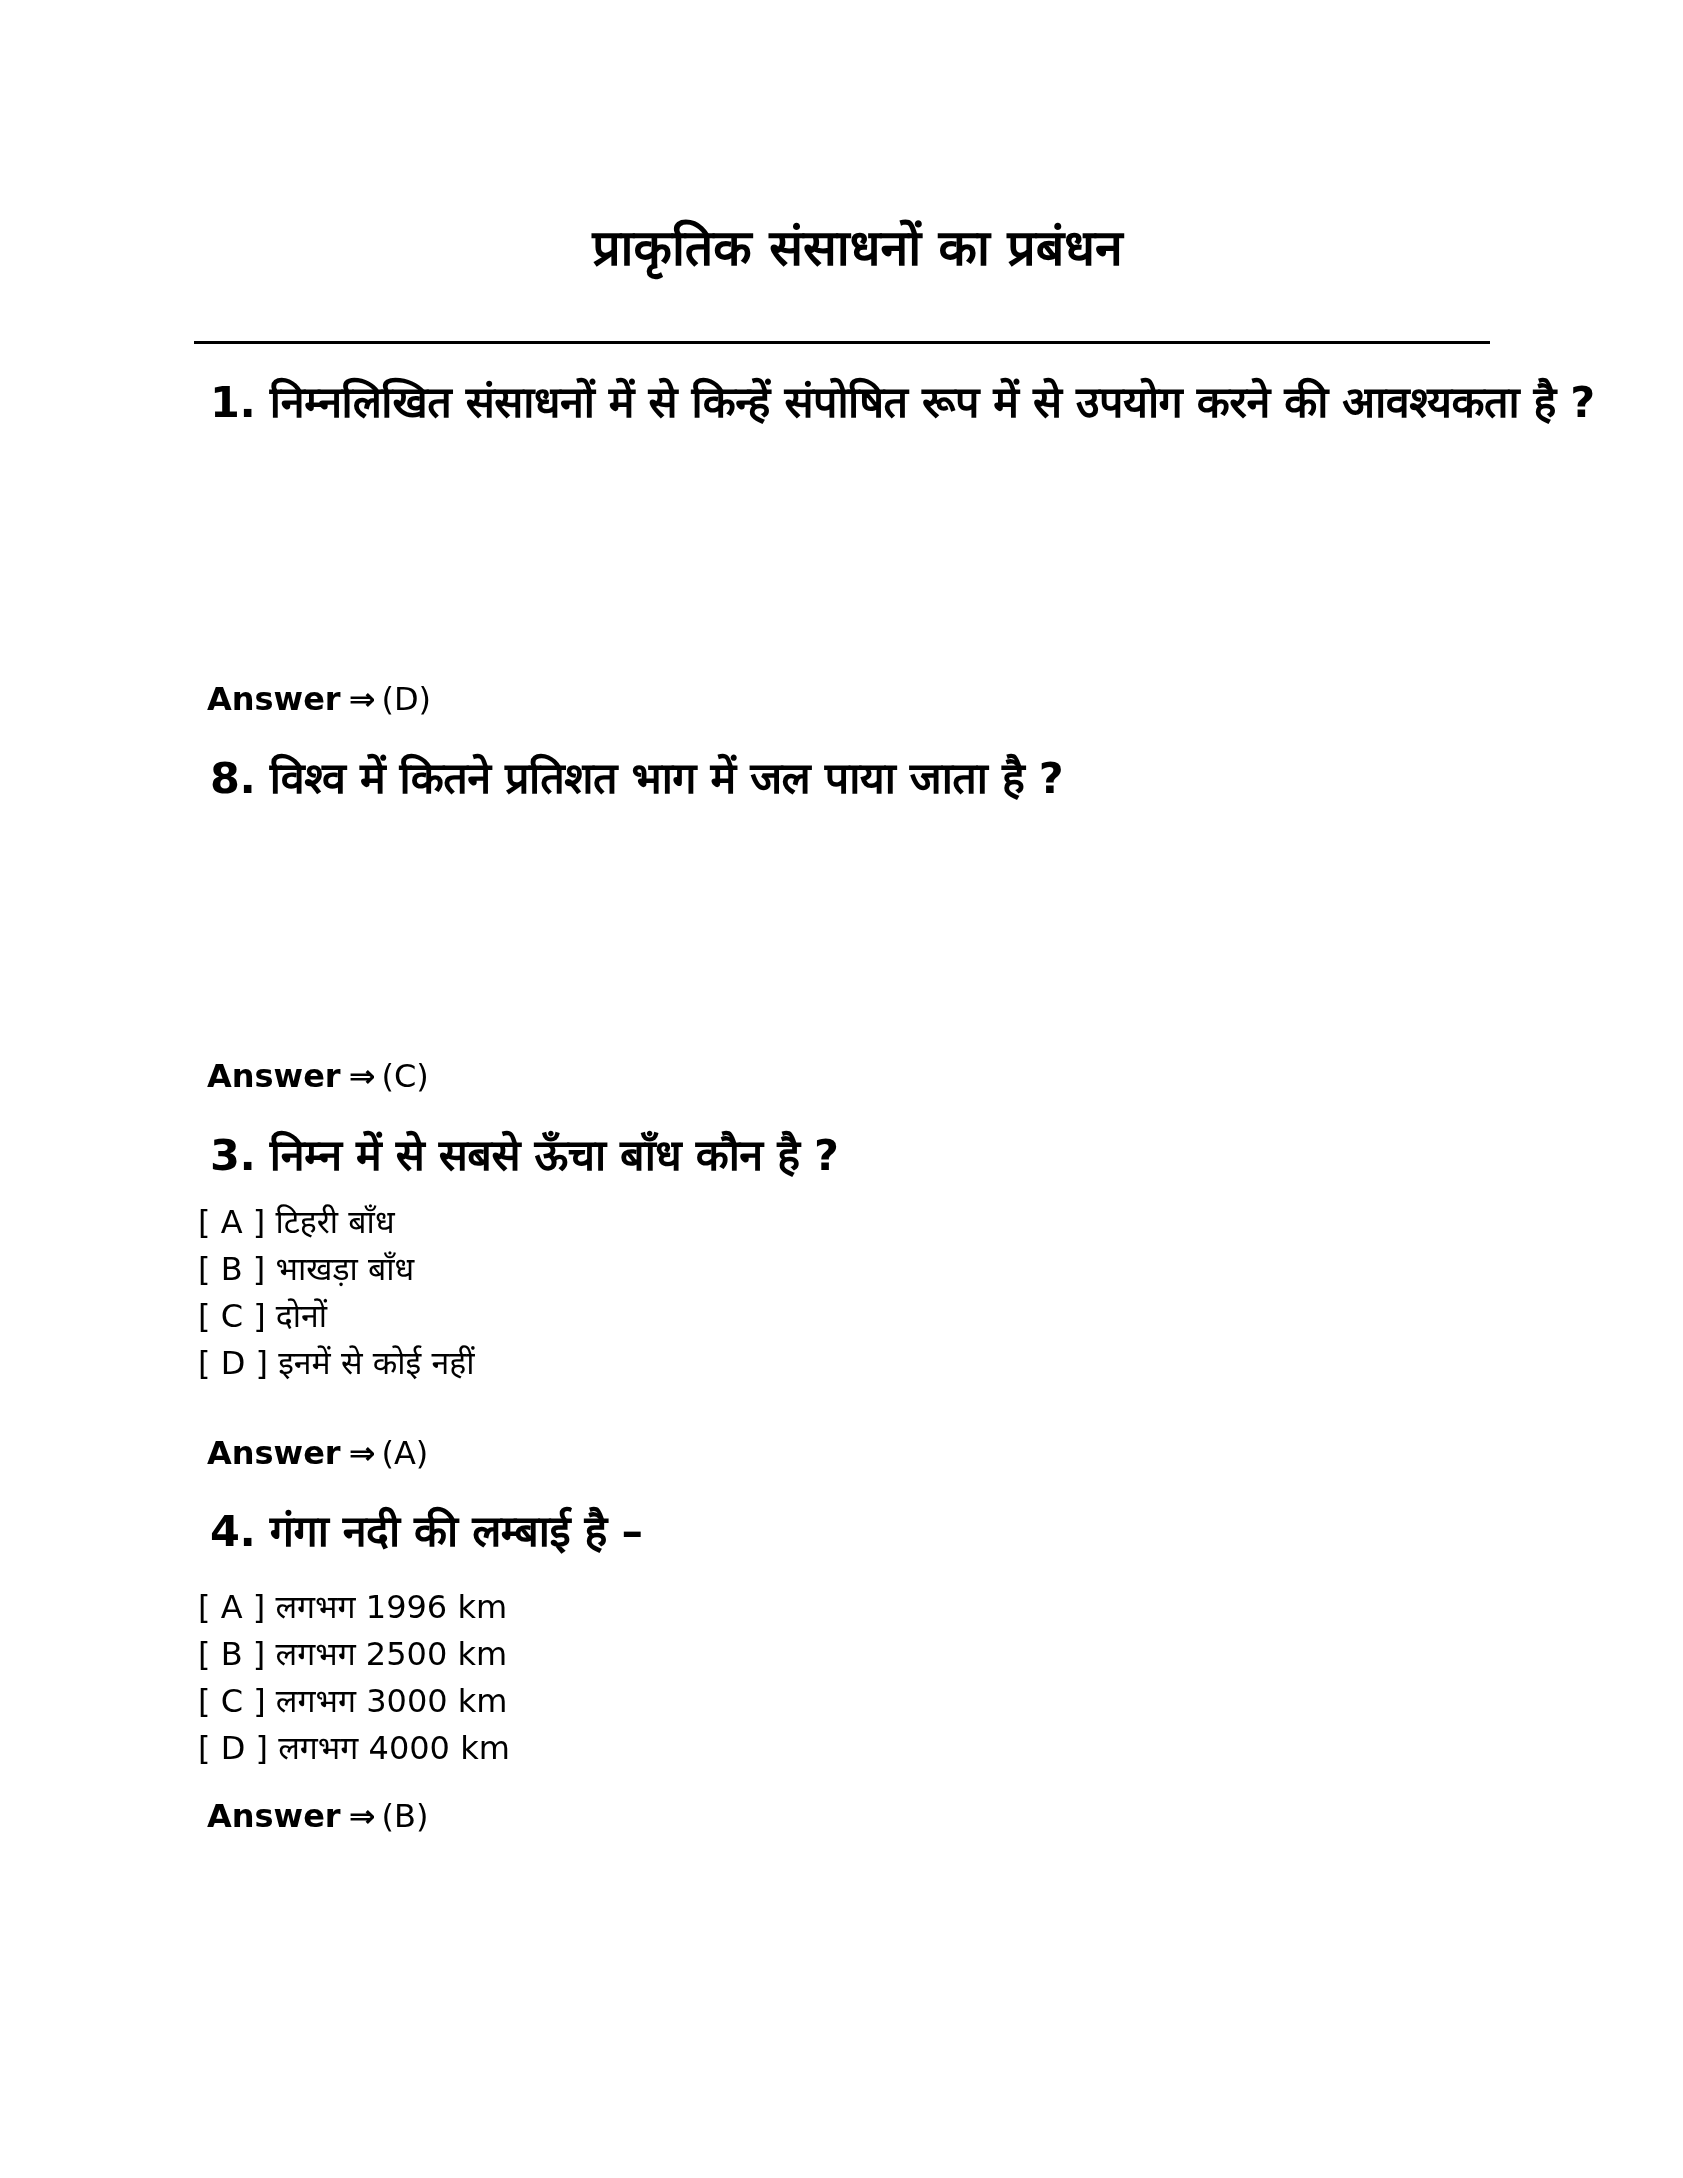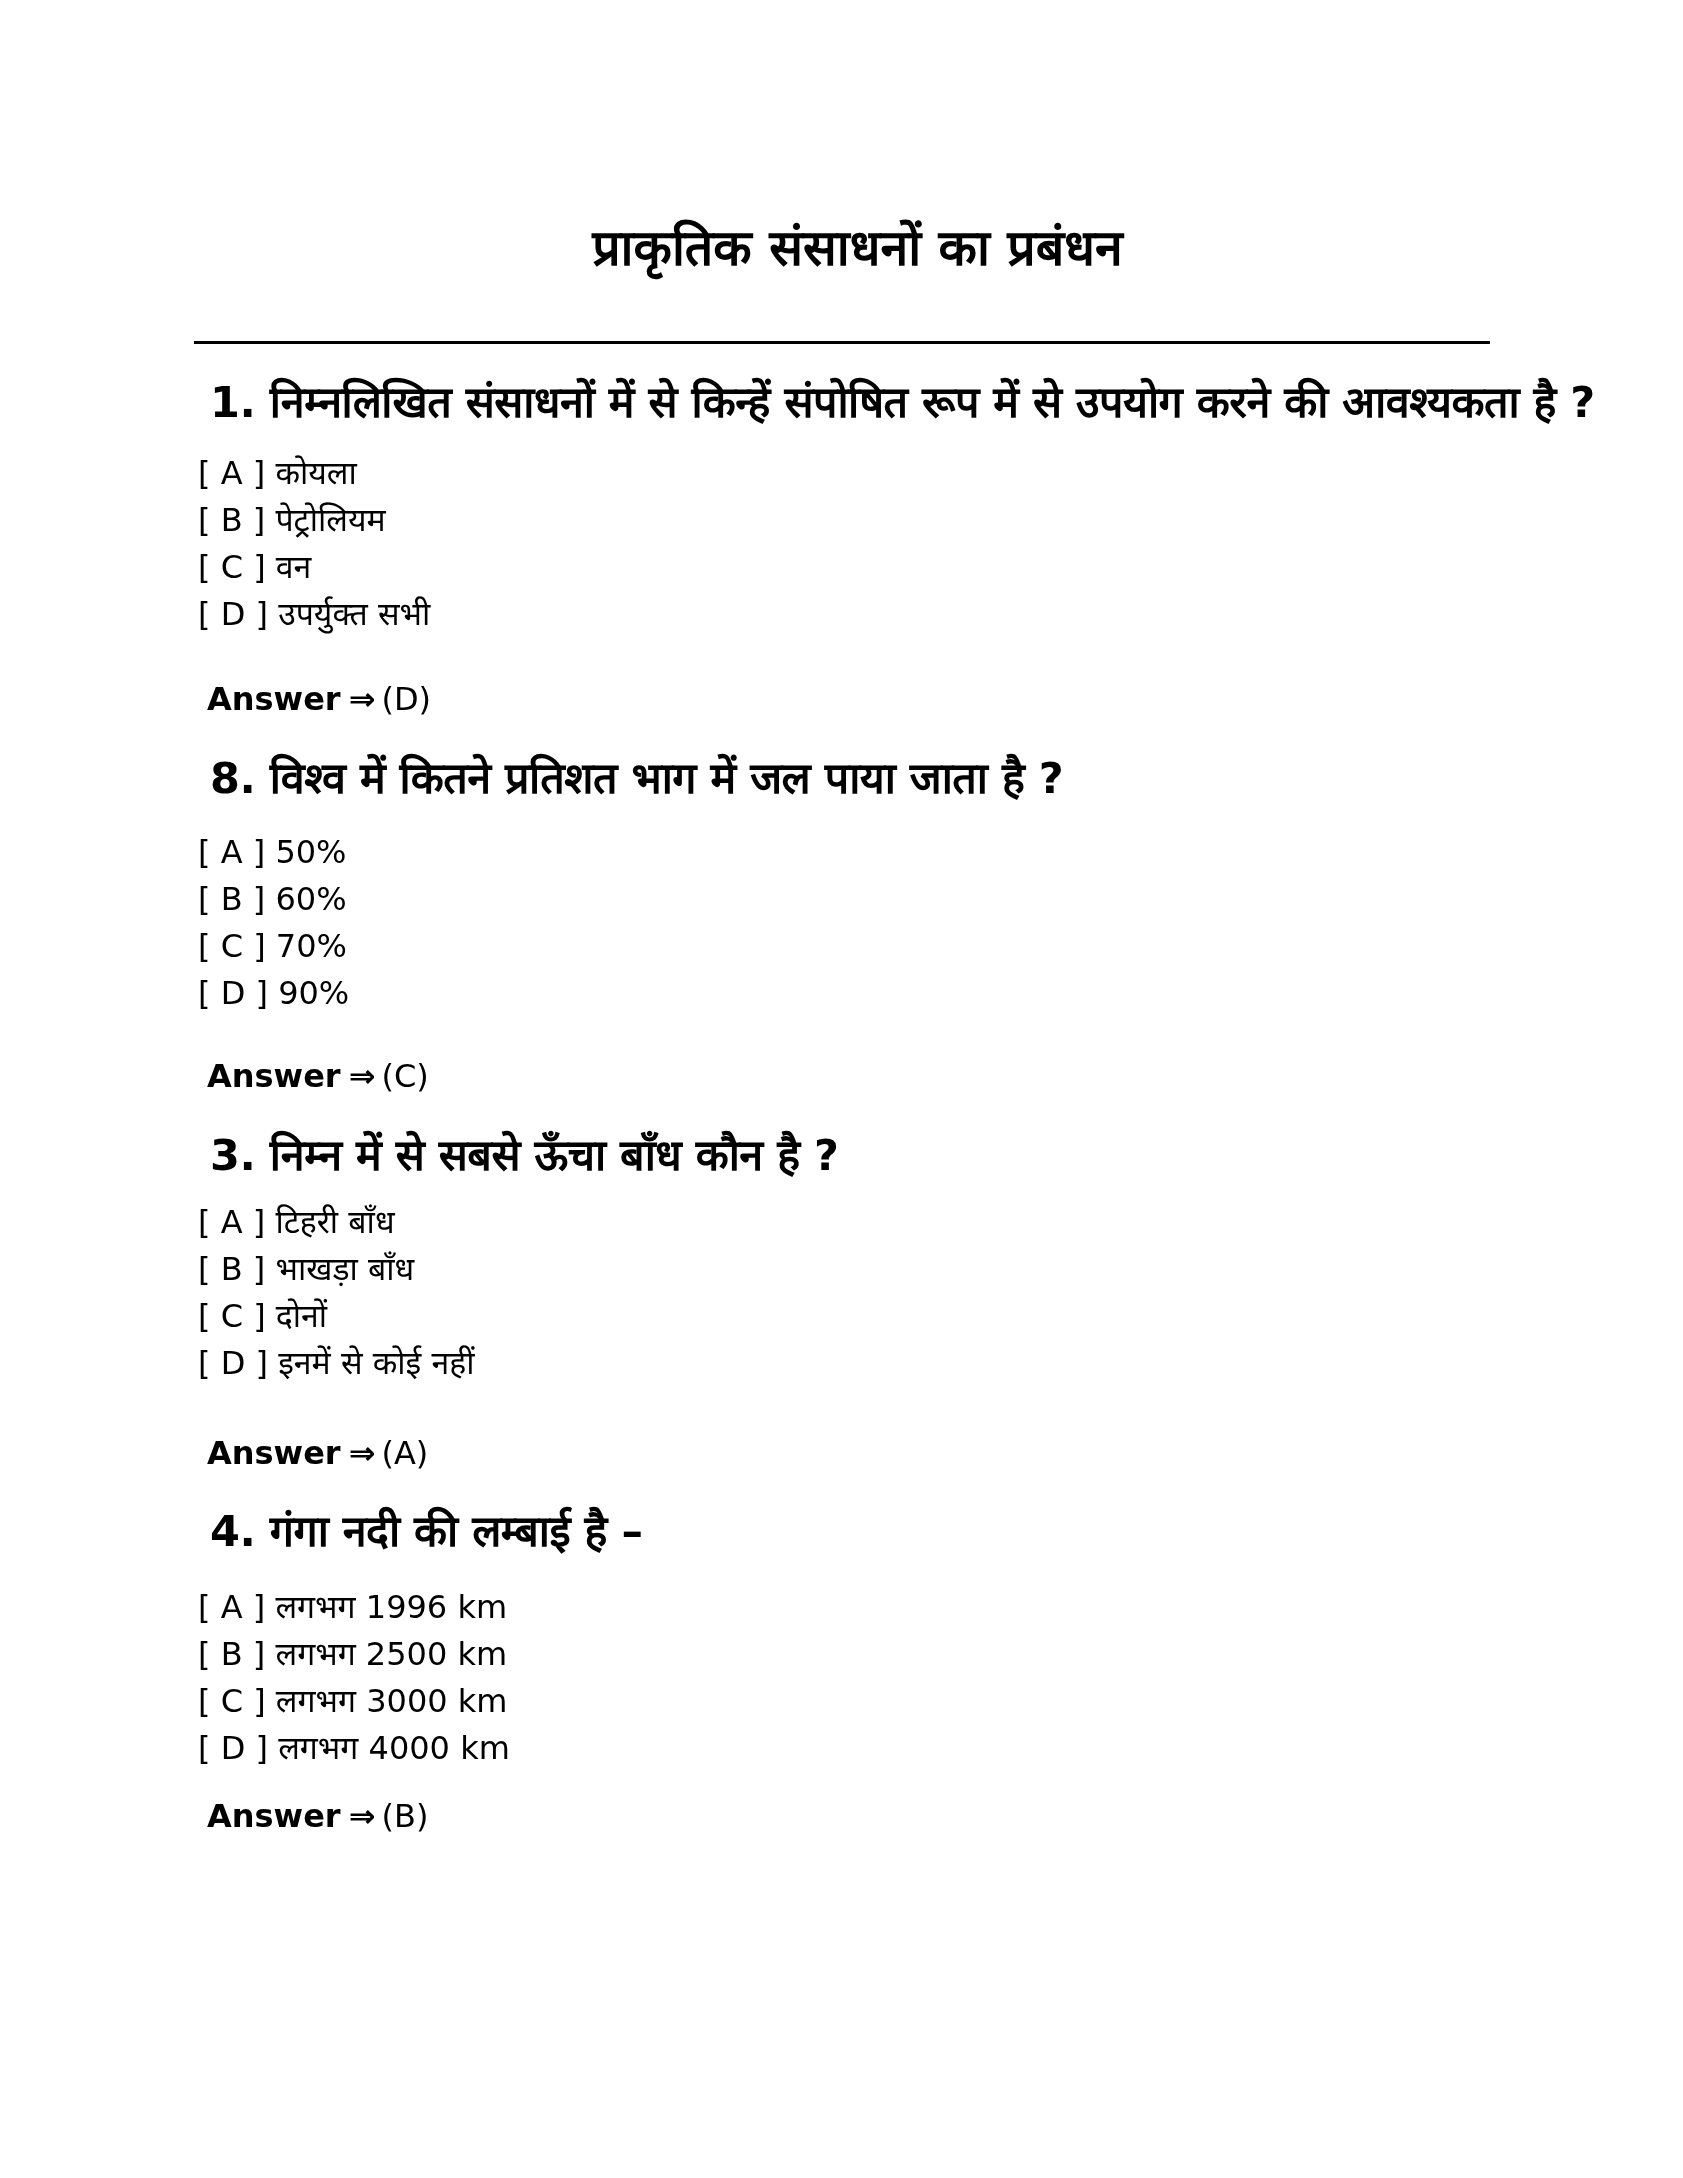--- a/index.html
+++ b/index.html
@@ -81,39 +81,27 @@
     }
   </style>
 </head>
 <body>
 
 <h1 class="title">प्राकृतिक संसाधनों का प्रबंधन</h1>
 <div class="rule"></div>
 
 <section class="question" style="top:368px;">
   <p class="q-text">1. निम्नलिखित संसाधनों में से किन्हें संपोषित रूप में से उपयोग करने की आवश्यकता है ?</p>
-  <ul class="options" style="top:82px;">
-    <li class="option"><span class="opt-letter">[ A ]</span> <span>कोयला</span></li>
-    <li class="option"><span class="opt-letter">[ B ]</span> <span>पेट्रोलियम</span></li>
-    <li class="option"><span class="opt-letter">[ C ]</span> <span>वन</span></li>
-    <li class="option"><span class="opt-letter">[ D ]</span> <span>उपर्युक्त सभी</span></li>
-  </ul>
   <div class="answer" style="top:309px;">
     <span class="answer-label">Answer</span><span class="answer-arrow">⇒</span><span>(D)</span>
   </div>
 </section>
 
 <section class="question" style="top:744px;">
   <p class="q-text">8. विश्व में कितने प्रतिशत भाग में जल पाया जाता है ?</p>
-  <ul class="options" style="top:85px;">
-    <li class="option"><span class="opt-letter">[ A ]</span> <span>50%</span></li>
-    <li class="option"><span class="opt-letter">[ B ]</span> <span>60%</span></li>
-    <li class="option"><span class="opt-letter">[ C ]</span> <span>70%</span></li>
-    <li class="option"><span class="opt-letter">[ D ]</span> <span>90%</span></li>
-  </ul>
   <div class="answer" style="top:310px;">
     <span class="answer-label">Answer</span><span class="answer-arrow">⇒</span><span>(C)</span>
   </div>
 </section>
 
 <section class="question" style="top:1121px;">
   <p class="q-text">3. निम्न में से सबसे ऊँचा बाँध कौन है ?</p>
   <ul class="options" style="top:78px;">
     <li class="option"><span class="opt-letter">[ A ]</span> <span>टिहरी बाँध</span></li>
     <li class="option"><span class="opt-letter">[ B ]</span> <span>भाखड़ा बाँध</span></li>

